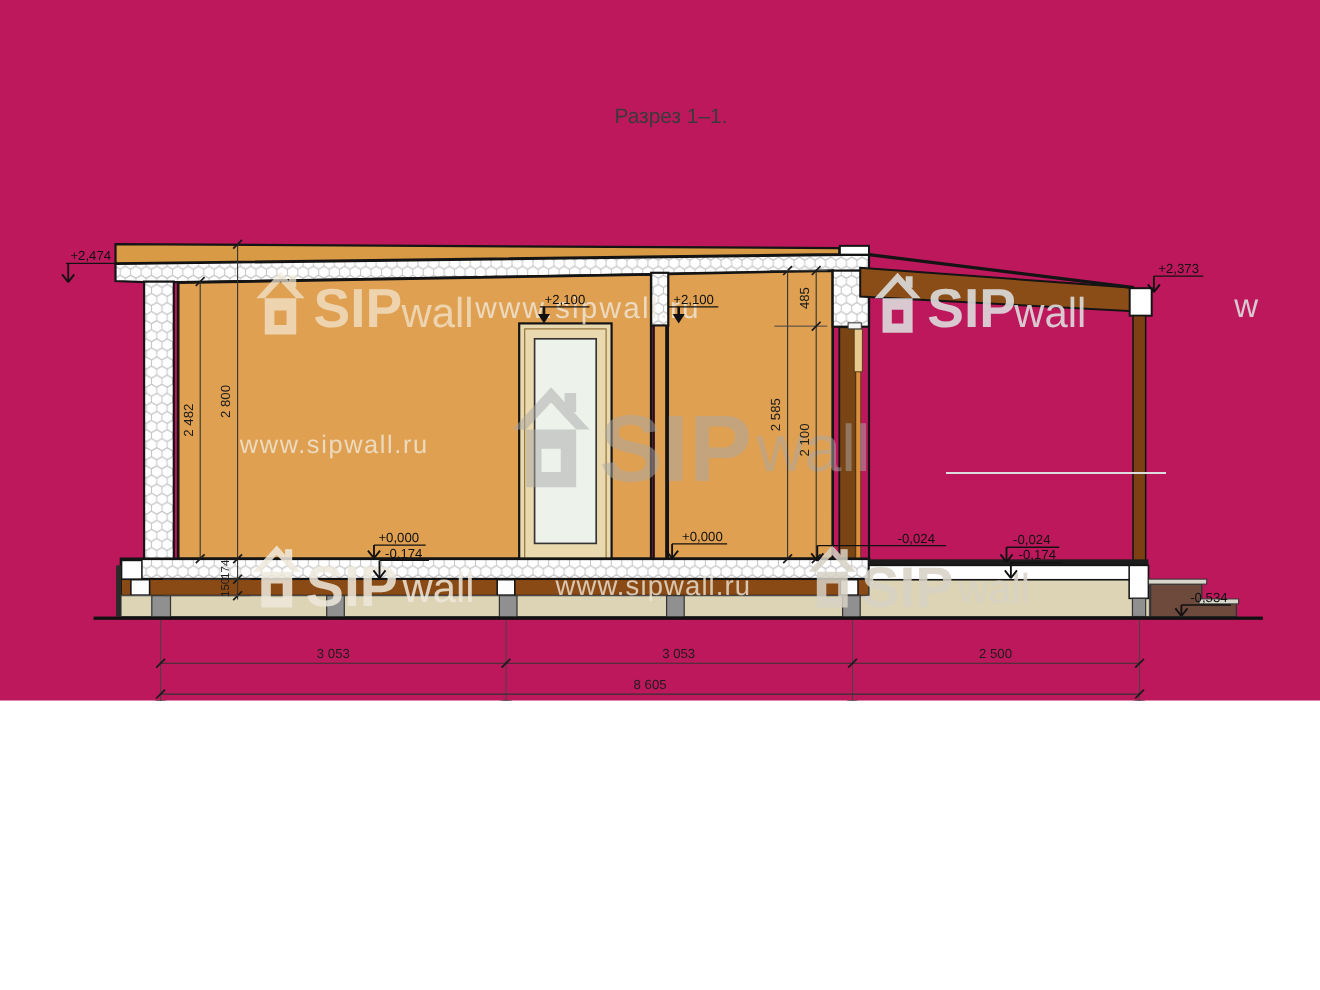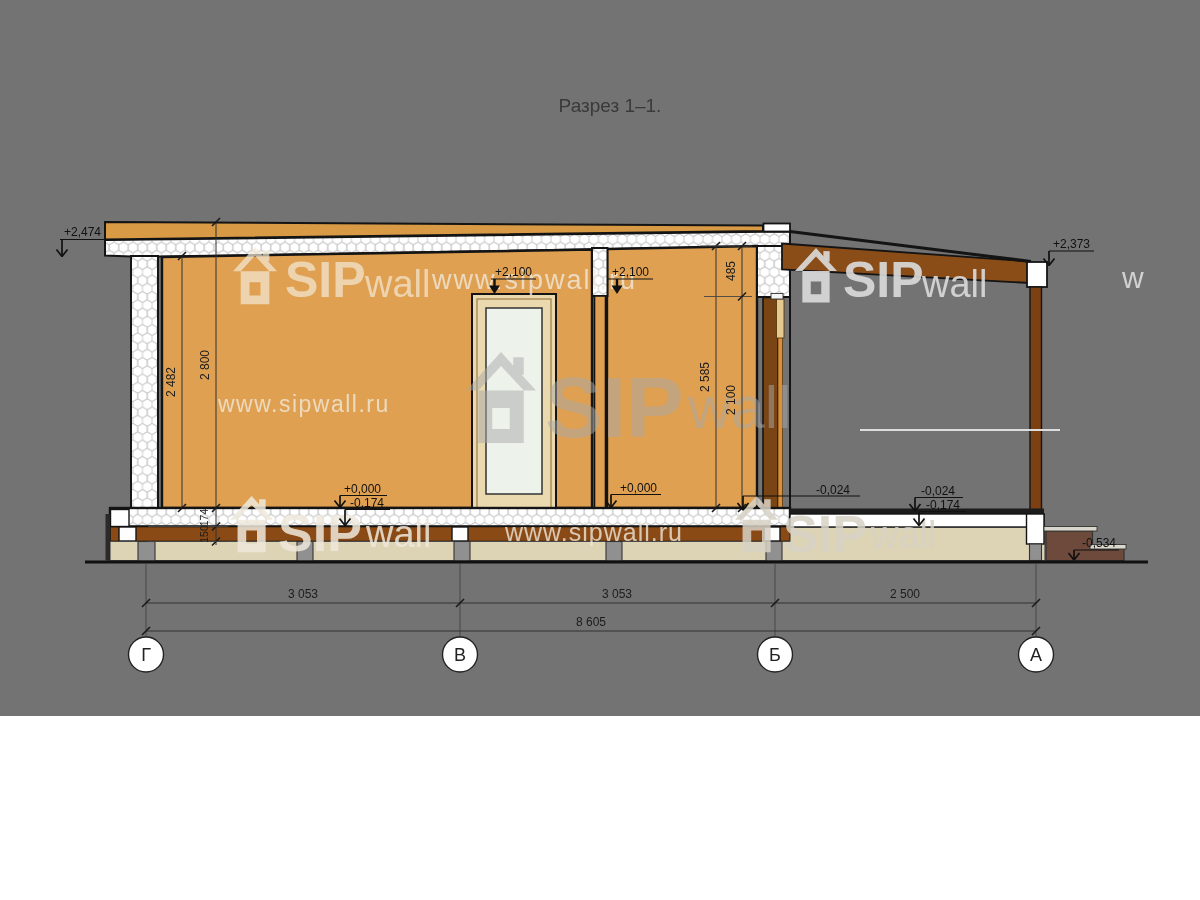--- a/index.html
+++ b/index.html
@@ -1,16 +1,16 @@
 <!DOCTYPE html>
 <html><head>
 <meta charset="utf-8">
 <style>
   html,body { margin:0; padding:0; background:#ffffff; }
-  .stage { position:relative; width:1200px; height:716px; background:#737373; overflow:hidden;
+  .stage { position:relative; width:1200px; height:637px; background:#be185d; overflow:hidden;
            font-family:"Liberation Sans", sans-serif; }
   svg text { font-family:"Liberation Sans", sans-serif; }
   .t-title { font-size:19px; fill:#3a3a3a; }
   .dim  { font-size:12px; fill:#1c1c1c; }
   .dims { font-size:10.5px; fill:#1c1c1c; }
   .elev { font-size:12px; fill:#111; }
   .axis { font-size:18px; fill:#222; }
   .ol   { stroke:#141414; }
   .dline{ stroke:#333; stroke-width:1; }
   .thin { stroke:#444; stroke-width:0.9; }

